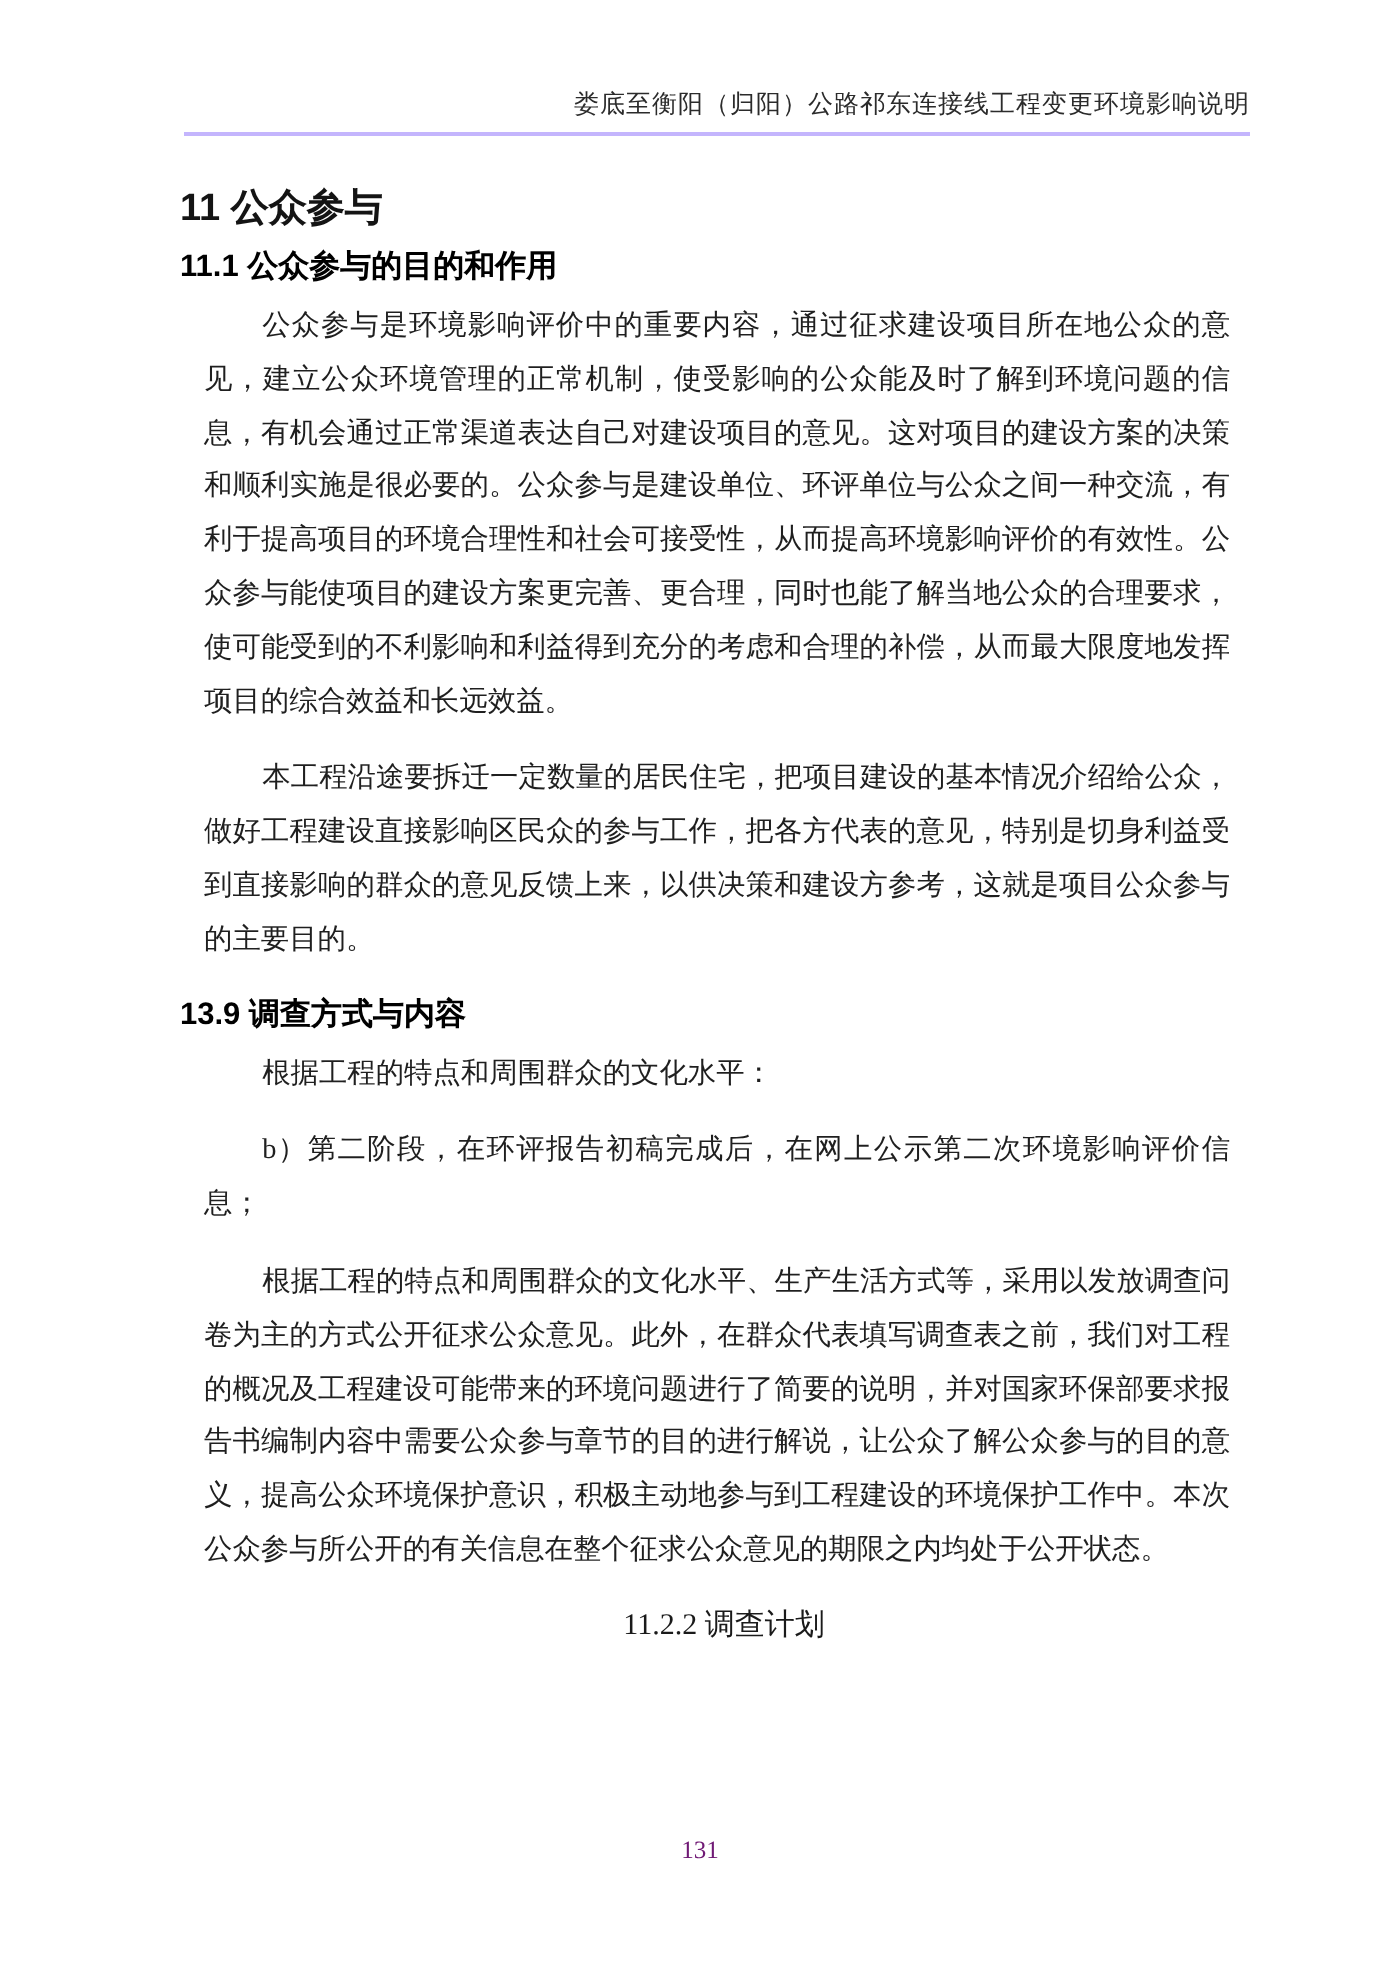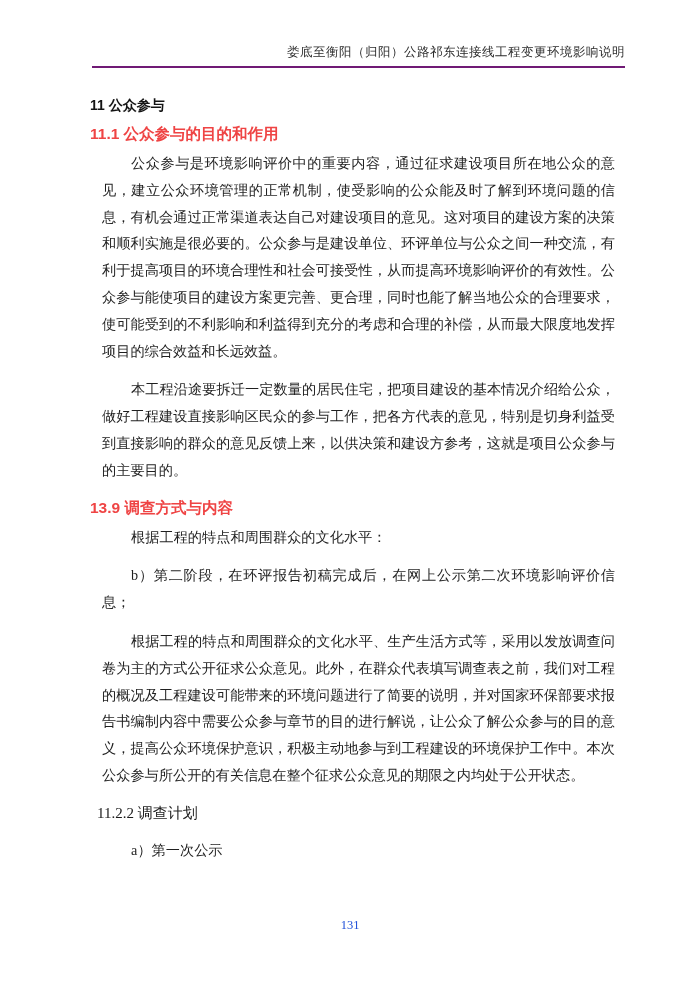--- a/index.html
+++ b/index.html
@@ -15,71 +15,71 @@
   }
   .header {
     position: absolute;
     top: 44px;
     left: 92px;
     width: 533px;
     text-align: right;
     font-size: 12.5px;
     color: #2b2b2b;
     padding-bottom: 5px;
-    border-bottom: 2px solid #701a75;
+    border-bottom: 2px solid #c4b5fd;
     letter-spacing: 0.5px;
   }
   .content {
     position: absolute;
     top: 84px;
     left: 90px;
     width: 537px;
   }
   .h1 {
     font-family: "Liberation Sans", "DejaVu Sans", sans-serif;
     font-weight: bold;
-    font-size: 14px;
+    font-size: 19px;
     line-height: 24px;
     margin: 9px 0 0 0;
     color: #141414;
   }
   .h2 {
     font-family: "Liberation Sans", "DejaVu Sans", sans-serif;
     font-weight: bold;
     font-size: 15.5px;
     line-height: 24px;
     margin: 5px 0 0 0;
-    color: #ef4444;
+    color: #000000;
   }
   .h2.tight { margin-top: 3px; }
   .h3 {
     font-family: "Liberation Serif", "DejaVu Serif", serif;
     font-weight: normal;
     font-size: 15px;
     line-height: 24px;
     margin: 5px 0 0 0;
     color: #1a1a1a;
   }
-  .h3.indented { margin-left: 7px; }
+  .h3.indented { margin-left: 7px; text-align: center; }
   .para {
     font-size: 14.2px;
     line-height: 26.8px;
     text-align: justify;
     text-indent: 2.05em;
     margin: 12px;
   }
   .para.first { margin-top: 4px; }
   .footer {
     position: absolute;
     top: 918px;
     left: 0;
     width: 700px;
     text-align: center;
     font-size: 12.5px;
-    color: #1d4ed8;
+    color: #701a75;
   }
 </style>
 </head>
 <body>
 
 <div class="page">
 
   <div class="header">
     <span>娄底至衡阳（归阳）公路祁东连接线工程变更环境影响说明</span>
   </div>
@@ -99,21 +99,20 @@
 
     <p class="para first">根据工程的特点和周围群众的文化水平：</p>
 
 
     <p class="para">b）第二阶段，在环评报告初稿完成后，在网上公示第二次环境影响评价信息；</p>
 
     <p class="para">根据工程的特点和周围群众的文化水平、生产生活方式等，采用以发放调查问卷为主的方式公开征求公众意见。此外，在群众代表填写调查表之前，我们对工程的概况及工程建设可能带来的环境问题进行了简要的说明，并对国家环保部要求报告书编制内容中需要公众参与章节的目的进行解说，让公众了解公众参与的目的意义，提高公众环境保护意识，积极主动地参与到工程建设的环境保护工作中。本次公众参与所公开的有关信息在整个征求公众意见的期限之内均处于公开状态。</p>
 
     <div class="h3 indented">11.2.2 调查计划</div>
 
-    <p class="para">a）第一次公示</p>
 
   </div>
 
   <div class="footer">
     <span>131</span>
   </div>
 
 </div>
 
 </body></html>

